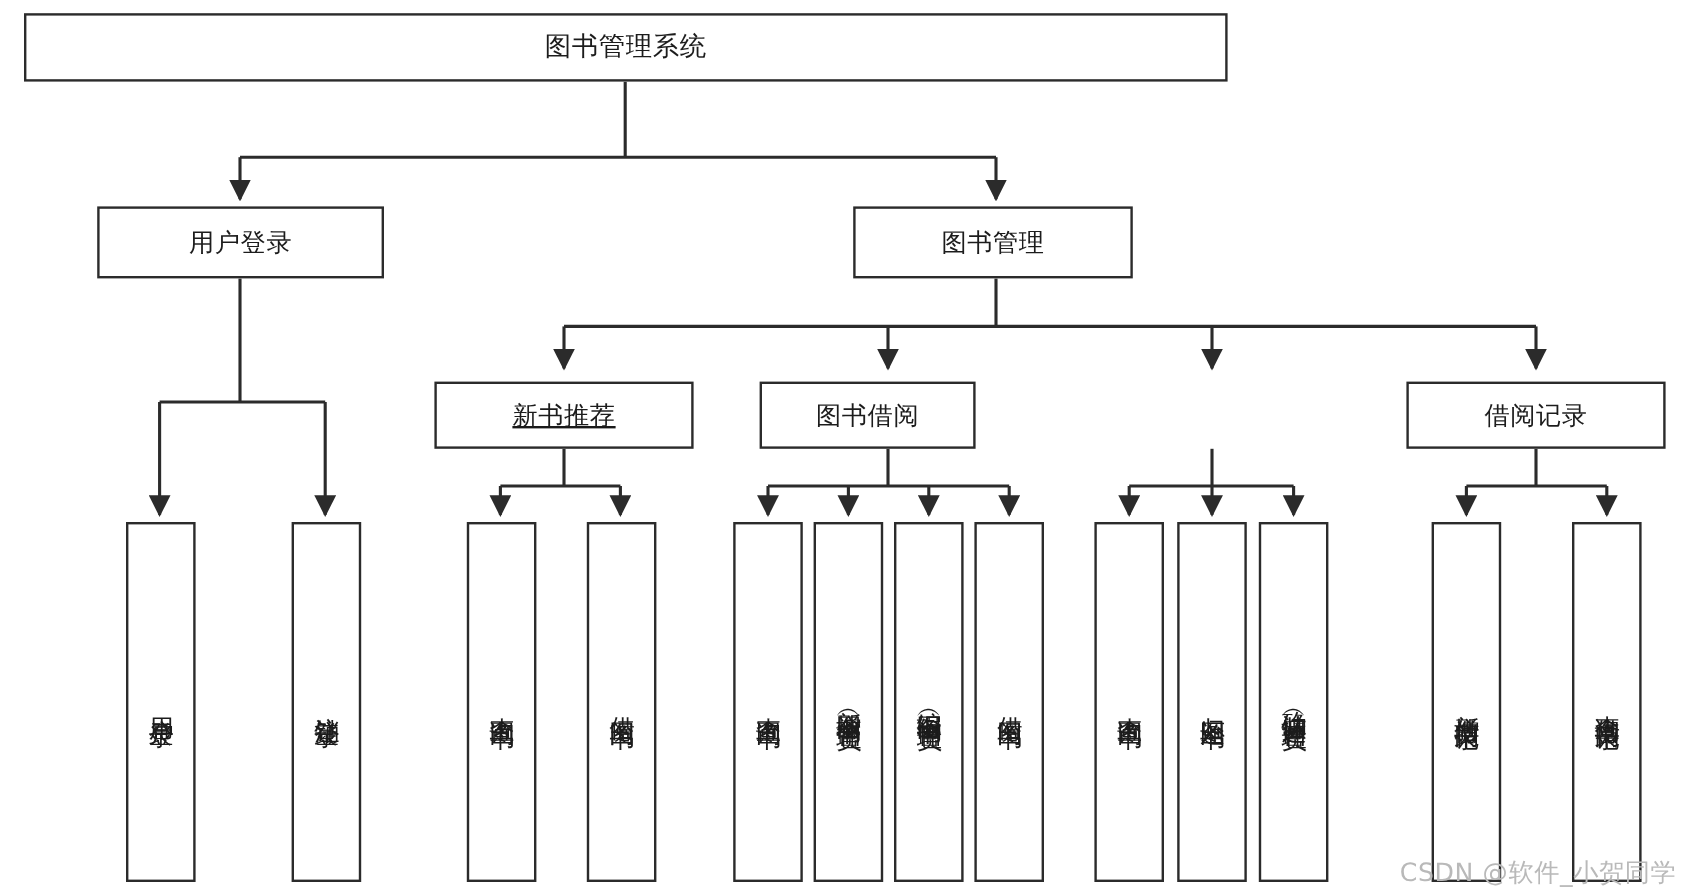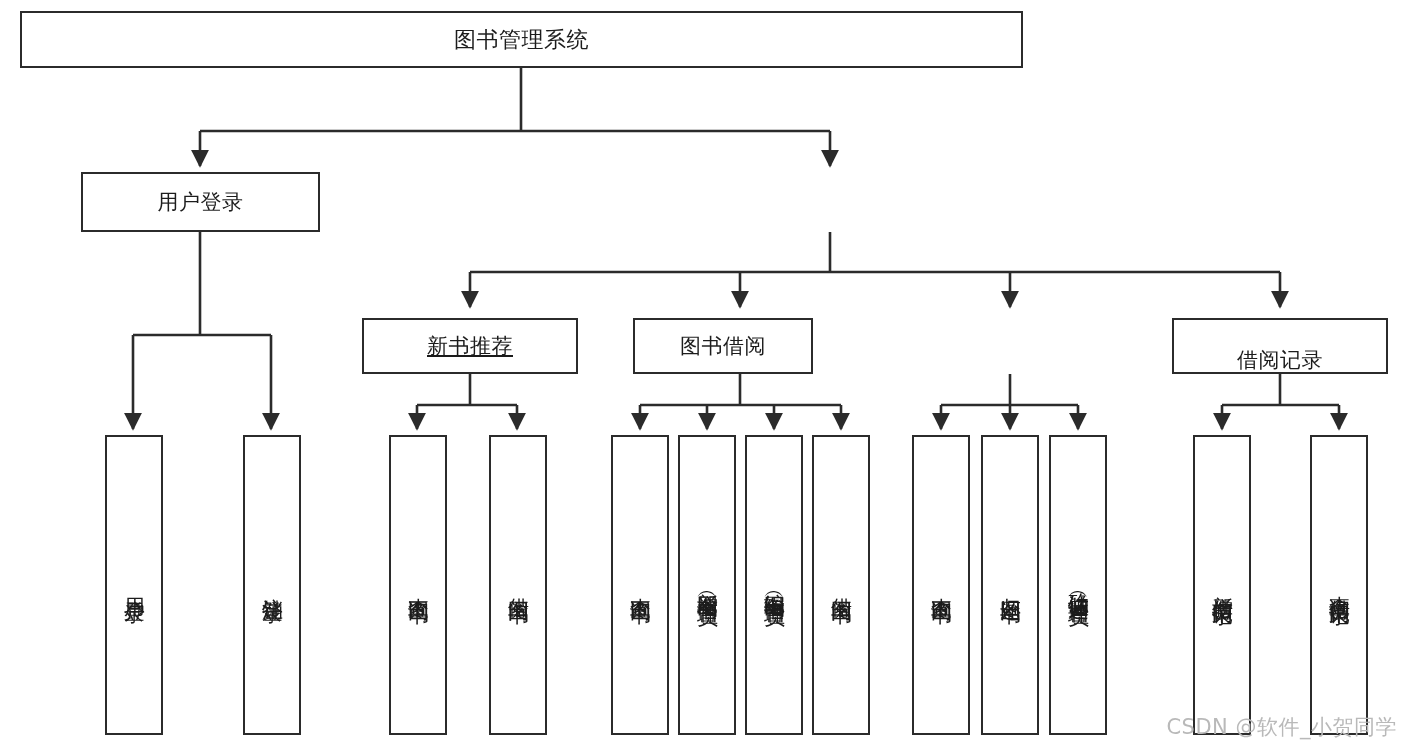--- a/index.html
+++ b/index.html
@@ -130,31 +130,34 @@
   </svg>
 
   <div class="node root" style="left:20px; top:11px; width:1003px; height:57px;">
     <span class="lbl">图书管理系统</span>
   </div>
 
   <div class="node" style="left:81px; top:172px; width:239px; height:60px;">
     <span class="lbl">用户登录</span>
   </div>
 
+  <div class="node" style="left:711px; top:172px; width:233px; height:60px;">
+    <span class="lbl">图书管理</span>
+  </div>
 
   <div class="node" style="left:362px; top:318px; width:216px; height:56px;text-decoration:underline;">
     <span class="lbl">新书推荐</span>
   </div>
 
   <div class="node" style="left:633px; top:318px; width:180px; height:56px;justify-content:center;">
     <span class="lbl">图书借阅</span>
   </div>
 
 
-  <div class="node" style="left:1172px; top:318px; width:216px; height:56px;align-items:flex-end;">
+  <div class="node" style="left:1172px; top:318px; width:216px; height:56px;">
     <span class="lbl">借阅记录</span>
   </div>
 
   <div class="leaf" style="left:105px; top:435px; width:58px; height:300px;">
     <span class="vlbl">用户登录</span>
   </div>
   <div class="leaf" style="left:243px; top:435px; width:58px; height:300px;">
     <span class="vlbl">注销登录</span>
   </div>
 

